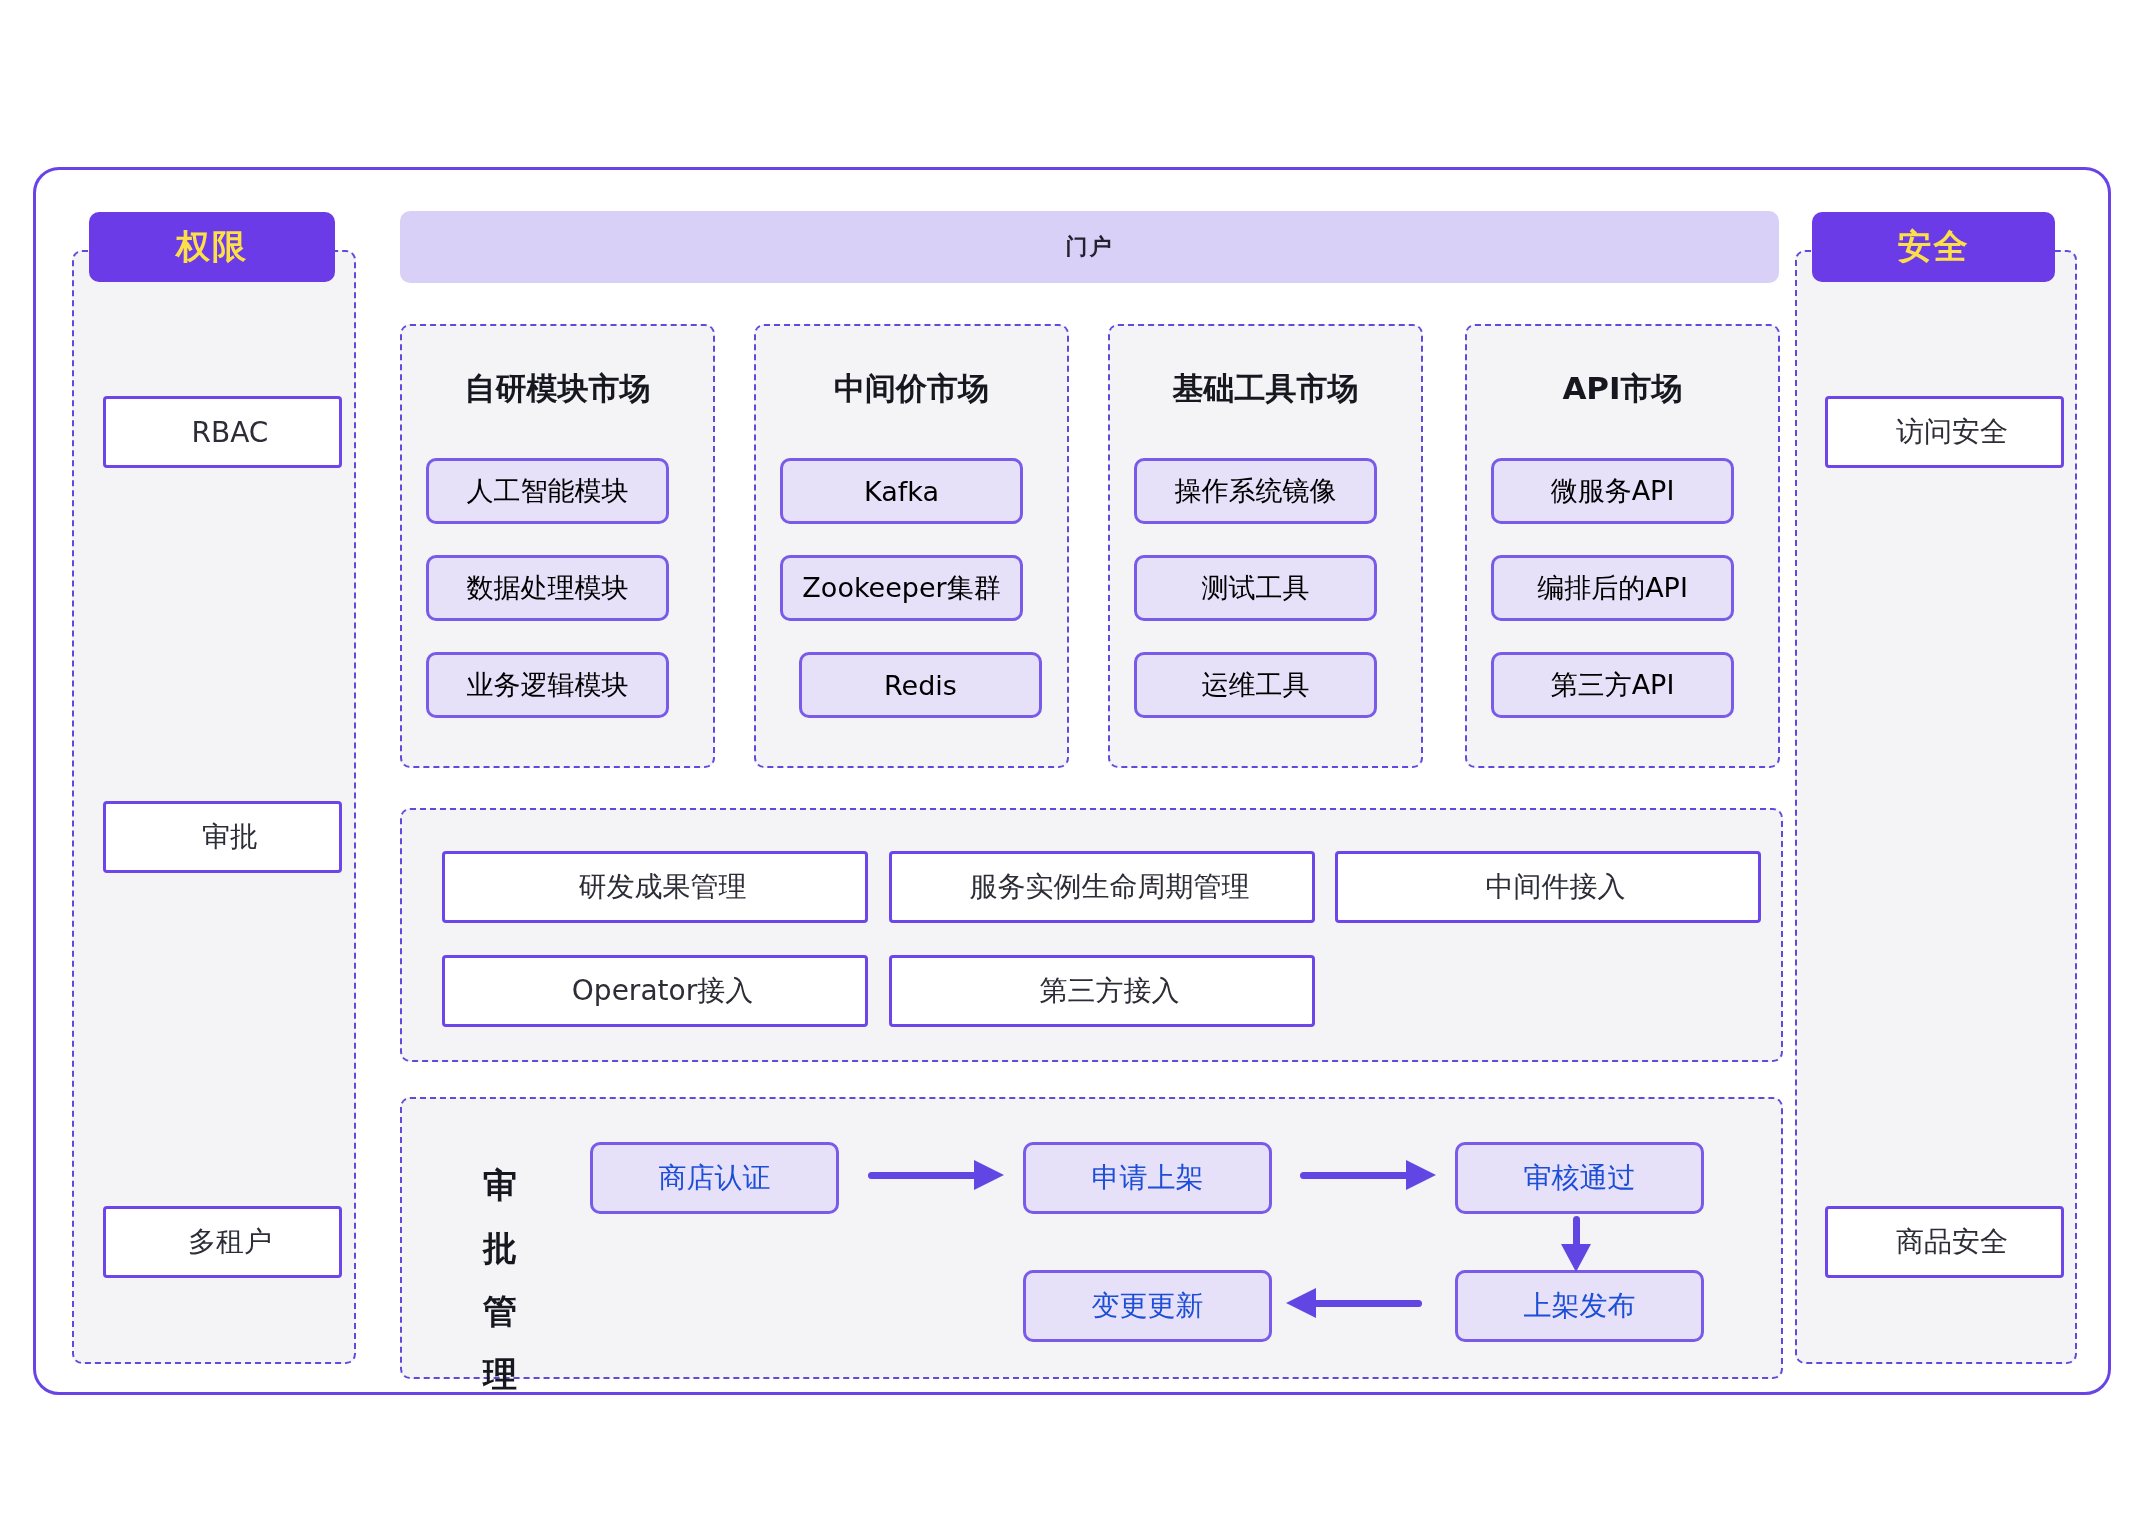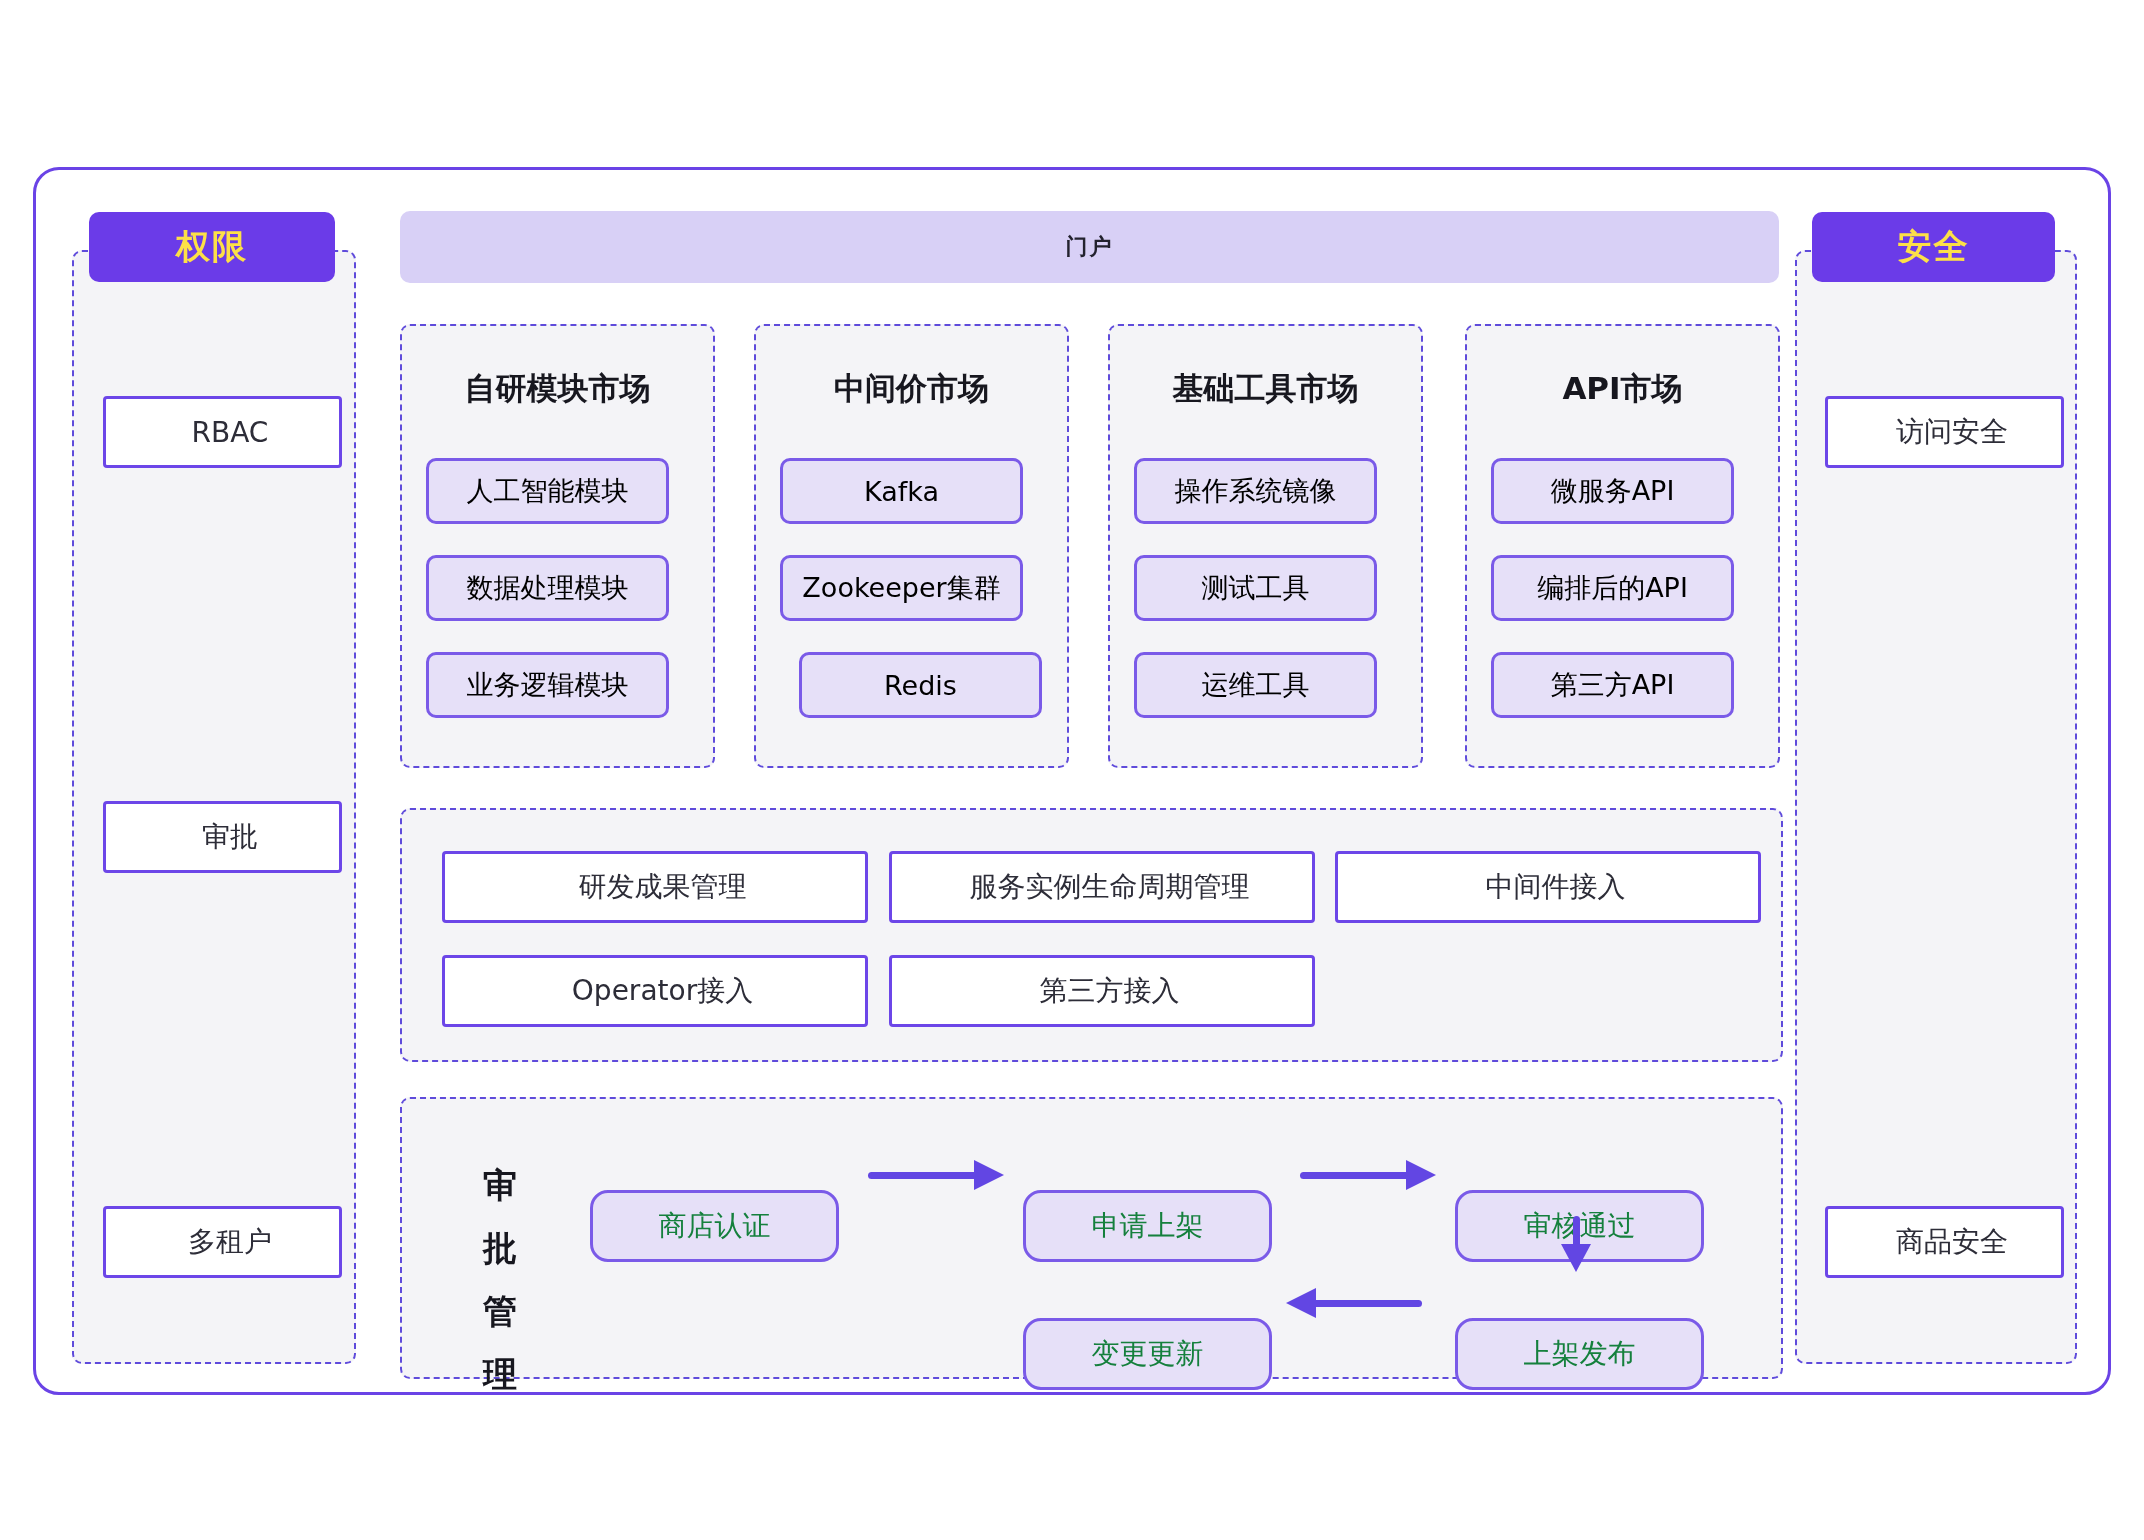--- a/index.html
+++ b/index.html
@@ -24,23 +24,23 @@
     position:absolute;background:#d8d0f6;color:#23222e;border-radius:10px;
     display:flex;align-items:center;justify-content:center;
     font-size:22px;font-weight:bold;z-index:2;letter-spacing:2px;
   }
   .white-box{
     position:absolute;background:#ffffff;border:3px solid #6c46e8;border-radius:4px;
     display:flex;align-items:center;justify-content:center;
     font-size:28px;color:#2d2d38;padding-left:15px;
   }
   .lav-box{
-    position:absolute;background:#e6e0f8;border:3px solid #7a5ae8;border-radius:18px;
+    position:absolute;background:#e6e0f8;border:3px solid #7a5ae8;border-radius:10px;
     display:flex;align-items:center;justify-content:center;
-    font-size:28px;color:#15803d;margin-top:48px;
+    font-size:28px;color:#1d4ed8;
   }
   .market-col{
     position:absolute;top:324px;width:311px;height:440px;
     background:#f4f4f7;border:2px dashed #5f4bdb;border-radius:10px;
   }
   .market-title{
     position:absolute;left:0;top:42px;width:100%;text-align:center;
     font-size:31px;font-weight:bold;color:#17171f;
   }
   .market-item{

